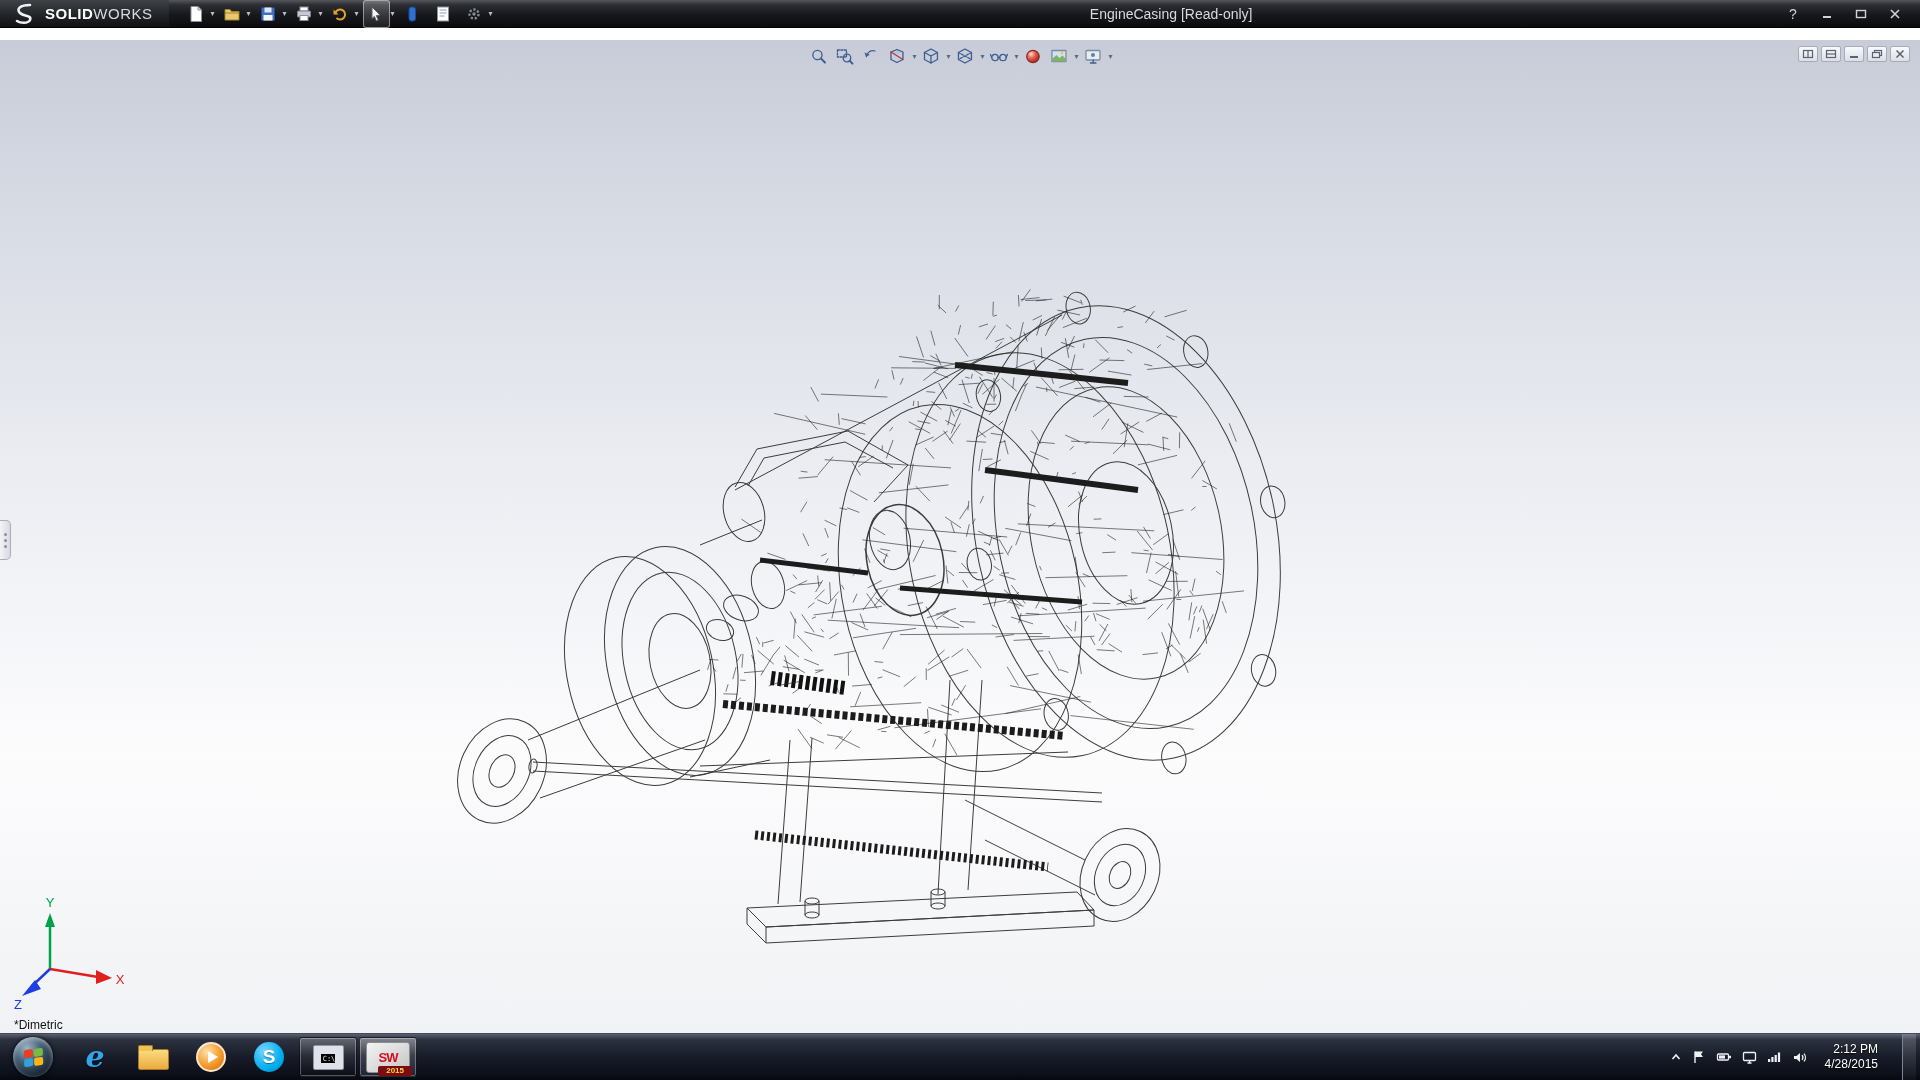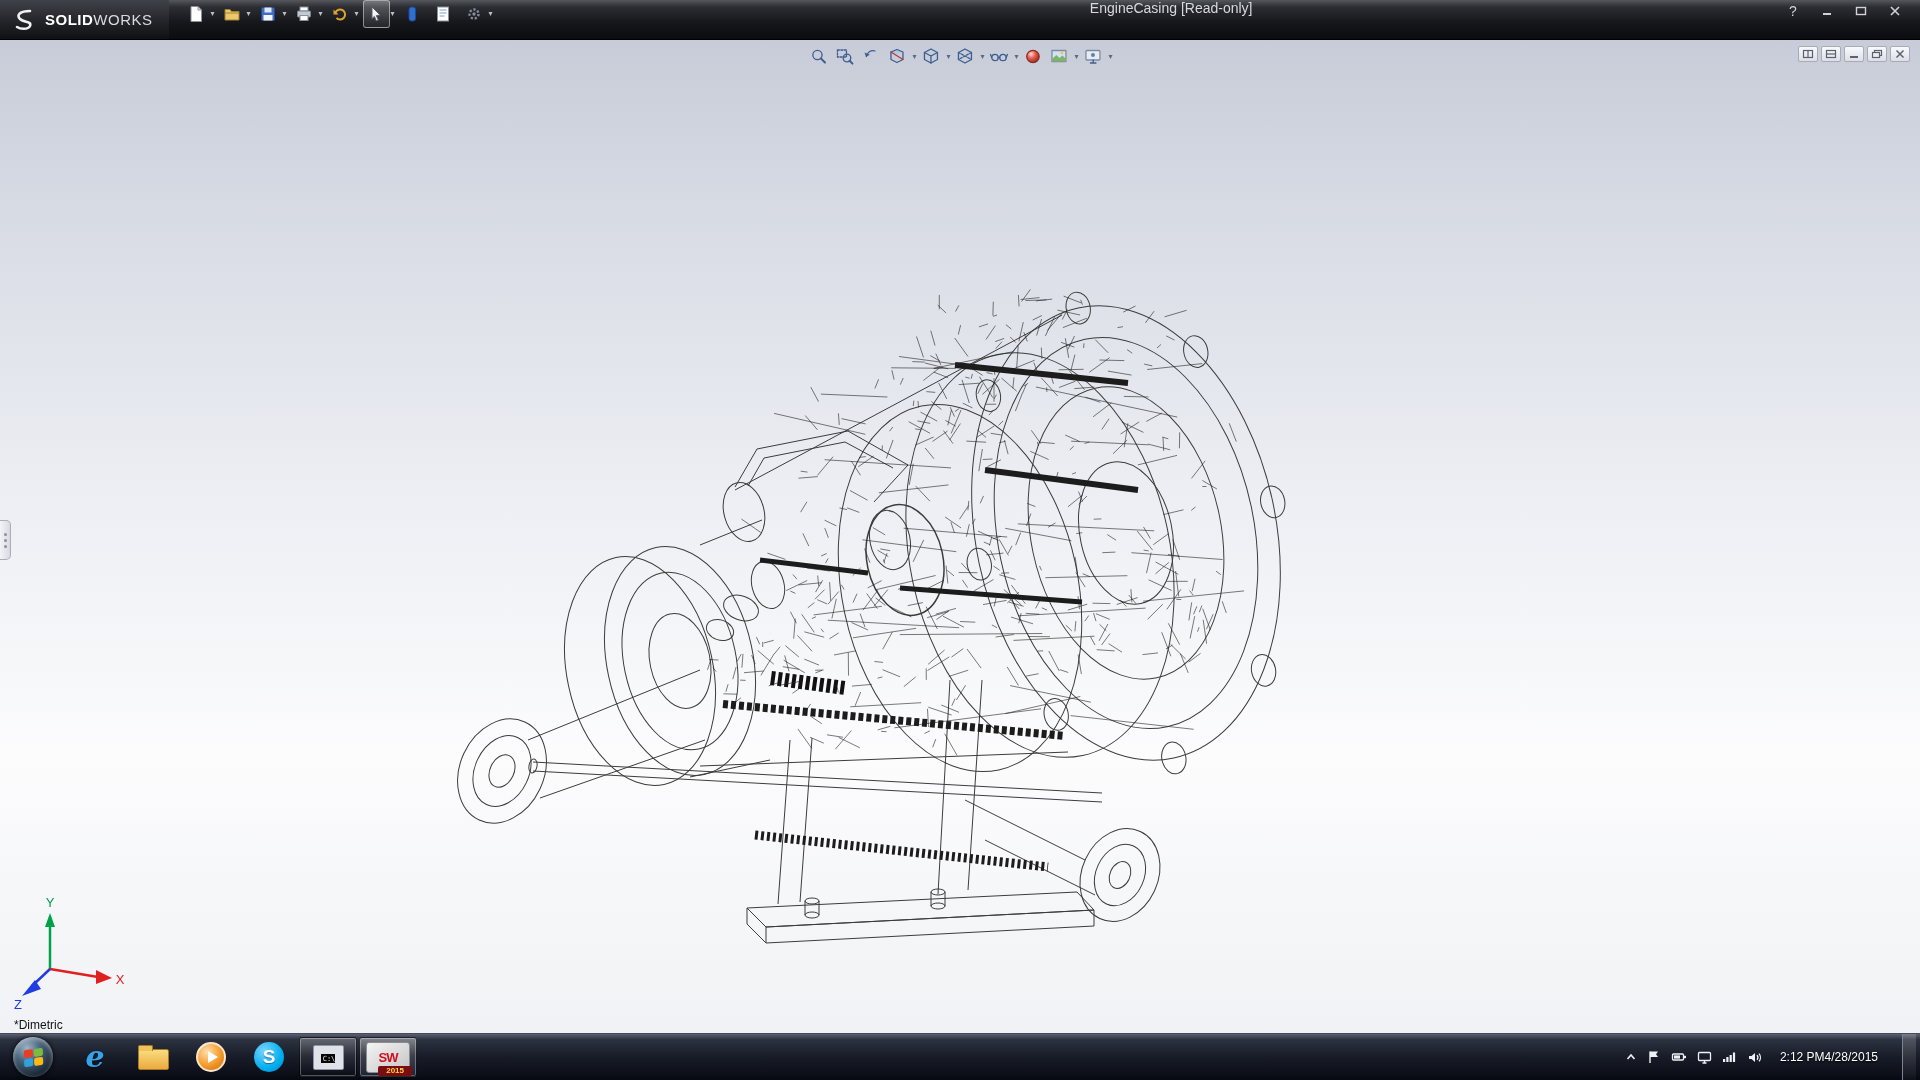--- a/index.html
+++ b/index.html
@@ -1,23 +1,23 @@
 <!DOCTYPE html>
 <html><head>
 <meta charset="utf-8">
 <style>
   html,body{margin:0;padding:0;background:#000;}
   *{box-sizing:border-box;cursor:default;user-select:none;}
   #root{position:relative;width:1920px;height:1080px;overflow:hidden;
         font-family:"Liberation Sans",sans-serif;background:#fff;}
 
   
-  #titlebar{position:absolute;top:0;left:0;right:0;height:40px;
+  #titlebar{position:absolute;top:0;left:0;right:0;height:28px;
     background:linear-gradient(180deg,#54575d 0%,#2c2e33 18%,#17181c 55%,#0b0c0f 100%);
-    display:flex;align-items:flex-start;color:#e8eaee;border-bottom:1px solid #000;}
+    display:flex;align-items:center;color:#e8eaee;border-bottom:1px solid #000;}
   .logo{display:flex;align-items:center;gap:7px;padding:0 16px 0 12px;height:100%;
     background:linear-gradient(180deg,#3f4248 0%,#202226 60%,#101114 100%);}
   .brand{font-size:15px;letter-spacing:.5px;color:#fff;}
   .brand b{font-weight:bold;}
   .brand .light{font-weight:300;color:#d8dadf;}
   .tools{display:flex;align-items:center;margin-left:14px;}
   .tool-group{display:flex;align-items:center;margin-right:4px;}
   .tool{width:27px;height:28px;display:flex;align-items:center;justify-content:center;
         background:transparent;border:1px solid transparent;padding:0;}
   .tool.pressed{background:linear-gradient(180deg,rgba(255,255,255,.22),rgba(255,255,255,.08));
@@ -96,21 +96,21 @@
       font:7px "DejaVu Sans Mono",monospace;text-align:left;padding:1px 0 0 2px;line-height:1;}
   .sw{width:44px;height:31px;position:relative;display:flex;align-items:center;justify-content:center;
       background:linear-gradient(145deg,#f4f4f4,#c4c4c4);border-radius:3px;border:1px solid #8d8d8d;}
   .sw-text{font-weight:bold;font-size:13px;color:#cf1020;letter-spacing:-1px;}
   .sw-badge{position:absolute;right:-3px;bottom:-4px;background:#7a0c12;color:#ffd83d;
       font-size:8px;font-weight:bold;padding:0 8px;border-radius:2px;line-height:10px;}
 
   .tray{margin-left:auto;display:flex;align-items:center;gap:10px;padding:0 4px 0 14px;}
   .tray-btn{background:none;border:none;padding:0;display:flex;align-items:center;justify-content:center;}
   .tray svg{stroke:#eef1f5;fill:none;stroke-width:1.3;}
-  .clock{display:flex;flex-direction:row;align-items:center;justify-content:center;
+  .clock{display:flex;flex-direction:column;align-items:flex-end;justify-content:center;
       color:#fff;font-size:12px;line-height:15px;text-shadow:0 1px 2px #000;padding:0 8px;background:none;border:none;}
   .show-desktop{width:14px;align-self:stretch;margin-left:6px;border:none;border-left:1px solid #7b8494;
       background:linear-gradient(180deg,rgba(255,255,255,.18),rgba(255,255,255,.03));padding:0;}
 </style>
 </head>
 <body>
 
 <div id="root">
 
   <header id="titlebar">

